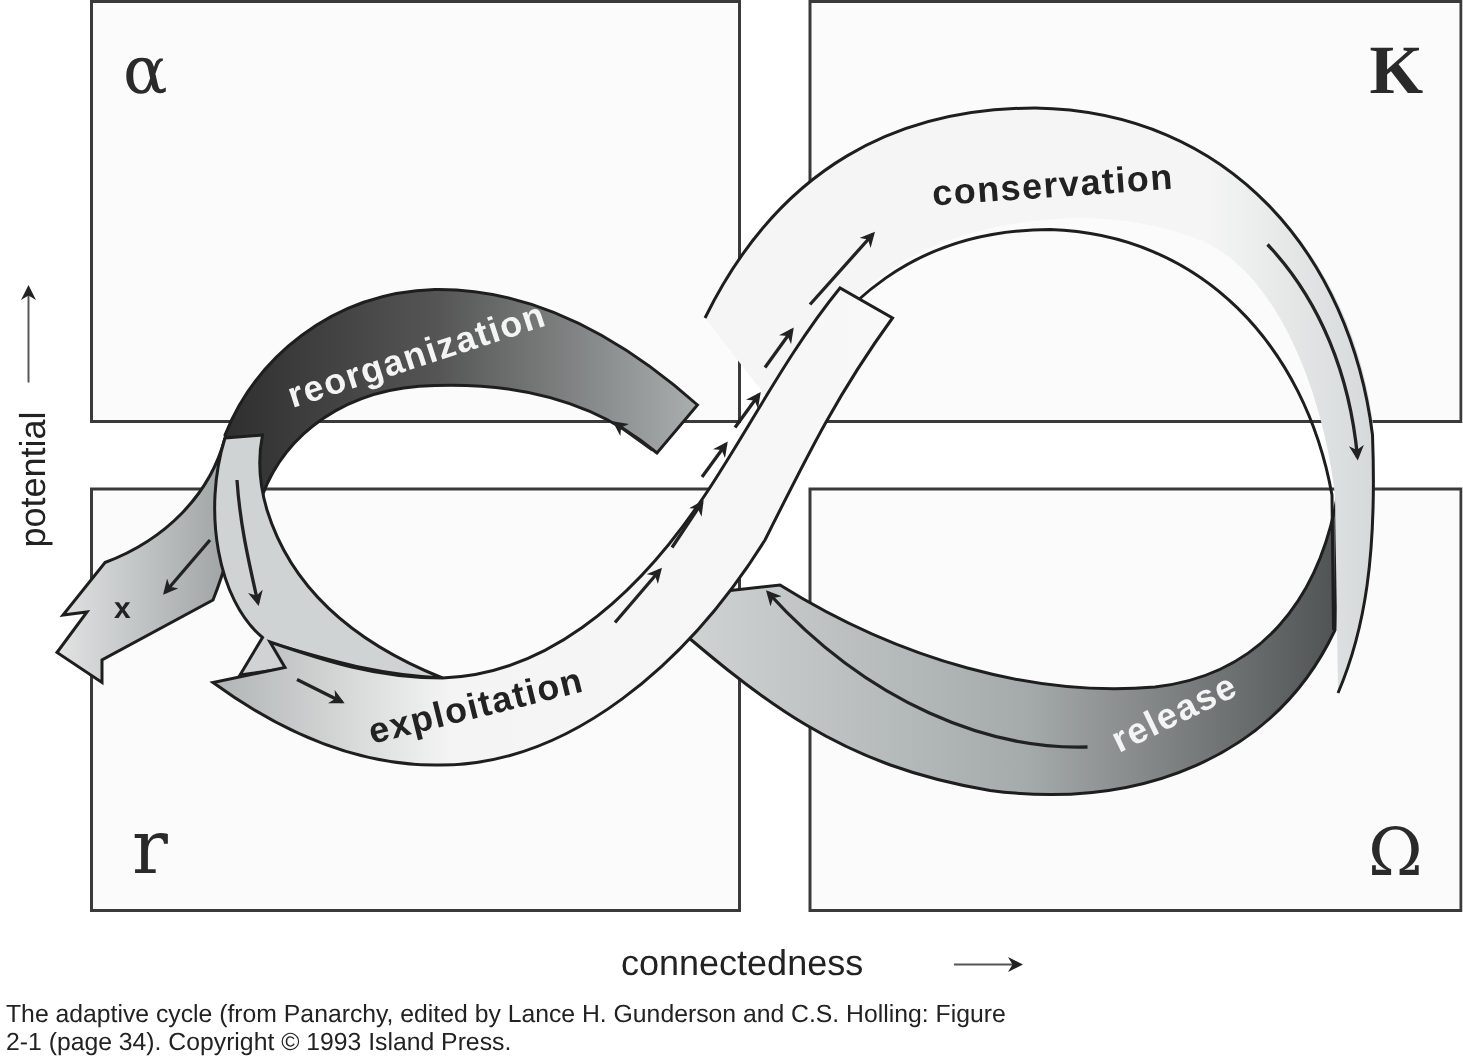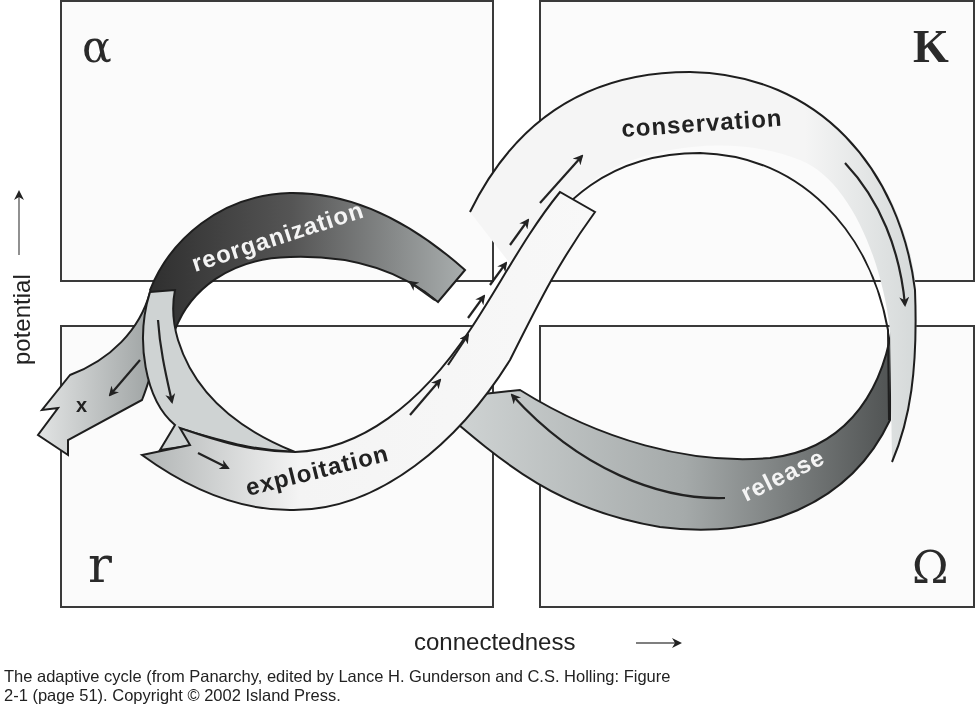--- a/index.html
+++ b/index.html
@@ -99,14 +99,14 @@
   <path class="arrow-line" d="M 140,360 L 110,395" marker-end="url(#ah)"></path>
 
   <text class="axis-label" x="0" y="0" transform="translate(30,365) rotate(-90)">potential</text>
   <line x1="19" y1="255" x2="19" y2="192" stroke="#555" stroke-width="1.3" marker-end="url(#ah)"></line>
   <text class="axis-label" x="414" y="650">connectedness</text>
   <line x1="636" y1="643" x2="680" y2="643" stroke="#555" stroke-width="1.3" marker-end="url(#ah)"></line>
 </svg>
 
 <div class="caption">
   <div>The adaptive cycle (from Panarchy, edited by Lance H. Gunderson and C.S. Holling: Figure</div>
-  <div>2-1 (page 51). Copyright © 2002 Island Press.</div>
+  <div>2-1 (page 34). Copyright © 1993 Island Press.</div>
 </div>
 
 </body></html>

